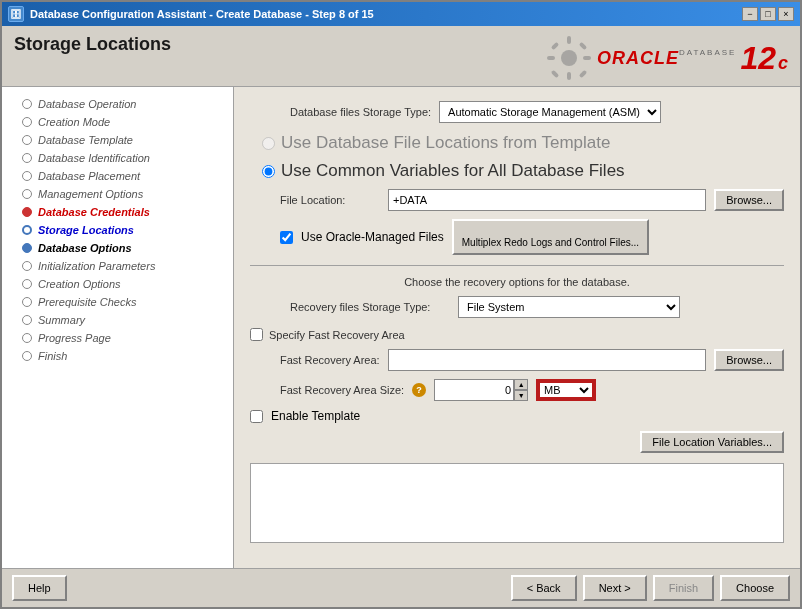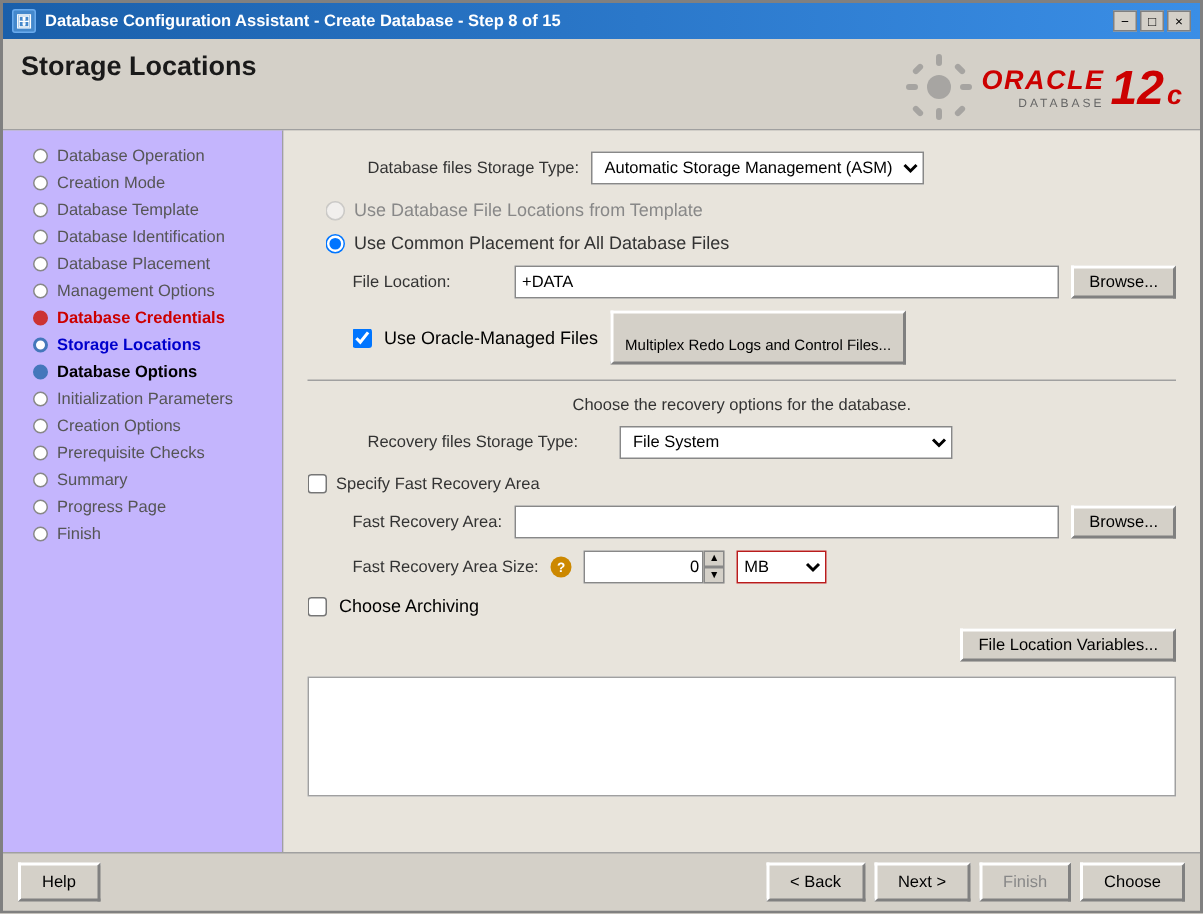--- a/index.html
+++ b/index.html
@@ -76,22 +76,22 @@
       font-weight: bold;
       color: #1a1a1a;
     }
     .oracle-logo {
       display: flex;
       align-items: center;
       gap: 4px;
     }
     .oracle-text {
       display: flex;
-      flex-direction: column;
-      align-items: flex-end;
+      flex-direction: row;
+      align-items: flex-start;
     }
     .oracle-brand {
       font-size: 18px;
       font-weight: bold;
       color: #cc0000;
       font-style: italic;
       letter-spacing: 1px;
     }
     .oracle-database {
       font-size: 8px;
@@ -107,24 +107,25 @@
     }
     .oracle-gear {
       width: 48px;
       height: 48px;
     }
     .main-content {
       display: flex;
       flex: 1;
     }
     .sidebar {
-      width: 187px;
-      background: #c4b5fd;
+      width: 232px;
+      background: #ffffff;
       padding: 8px 0;
       border-right: 1px solid #a0a0a0;
+      font-style: italic;
     }
     .sidebar-item {
       display: flex;
       align-items: center;
       padding: 3px 8px 3px 20px;
       font-size: 11px;
       color: #555;
       cursor: default;
       gap: 6px;
     }
@@ -211,21 +212,21 @@
       display: flex;
       align-items: center;
       gap: 6px;
       margin-bottom: 8px;
       padding-left: 12px;
     }
     .radio-option input[type="radio"] {
       margin: 0;
     }
     .radio-option label {
-      font-size: 12px;
+      font-size: 17px;
       color: #333;
     }
     .radio-option.disabled label {
       color: #888;
     }
     .checkbox-row {
       display: flex;
       align-items: center;
       gap: 6px;
       margin-bottom: 8px;
@@ -337,21 +338,21 @@
       font-weight: bold;
       display: flex;
       align-items: center;
       justify-content: center;
       flex-shrink: 0;
     }
     .unit-select {
       height: 22px;
       font-size: 11px;
       background: white;
-      border: 1px solid #b91c1c;
+      border: 4px solid #b91c1c;
       width: 60px;
     }
     .multiplex-btn {
       height: 22px;
       padding: 16px 8px;
       font-size: 10px;
       background: #d4d0c8;
       border: 2px solid;
       border-color: #ffffff #808080 #808080 #ffffff;
       cursor: pointer;
@@ -476,21 +477,21 @@
         </select>
       </div>
 
       <div class="radio-option disabled">
         <input type="radio" name="file_location" id="use_template" disabled="" style="">
         <label for="use_template">Use Database File Locations from Template</label>
       </div>
 
       <div class="radio-option">
         <input type="radio" name="file_location" id="use_common" checked="" style="">
-        <label for="use_common">Use Common Placement for All Database Files</label>
+        <label for="use_common">Use Common Variables for All Database Files</label>
       </div>
 
       <div class="file-location-row">
         <span class="file-location-label">File Location:</span>
         <input type="text" class="form-control" value="+DATA" style="width: 260px;">
         <button class="btn">Browse...</button>
       </div>
 
       <div class="omf-row">
         <input type="checkbox" id="use_omf" checked="" style="">
@@ -533,21 +534,21 @@
         </div>
         <select class="unit-select">
           <option>MB</option>
           <option>GB</option>
           <option>TB</option>
         </select>
       </div>
 
       <div style="display:flex;align-items:center;gap:8px;margin-bottom:8px;">
         <input type="checkbox" id="enable_archiving" style="">
-        <label for="enable_archiving">Choose Archiving</label>
+        <label for="enable_archiving">Enable Template</label>
       </div>
 
       <div style="display:flex;justify-content:flex-end;margin-bottom:8px;">
         <button class="btn">File Location Variables...</button>
       </div>
 
       <div class="info-area"></div>
     </div>
   </div>
 

